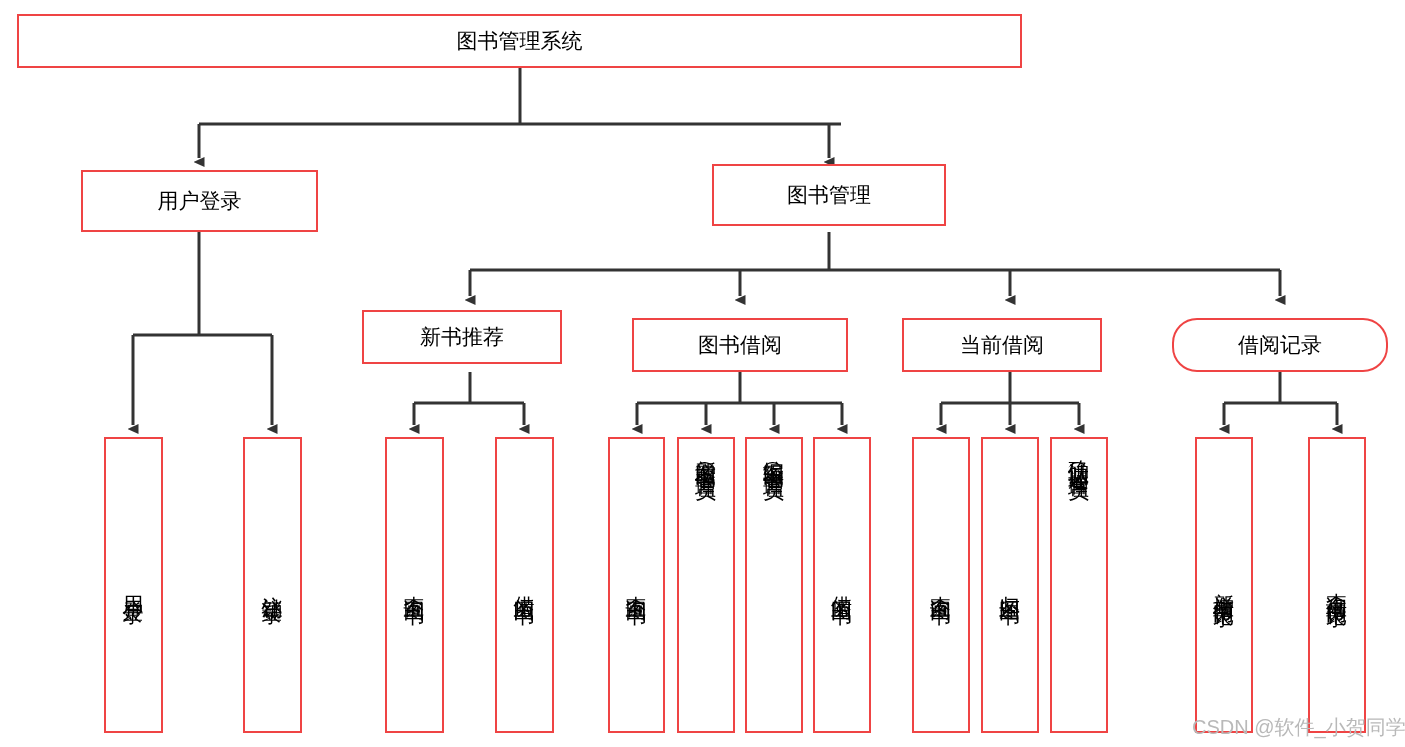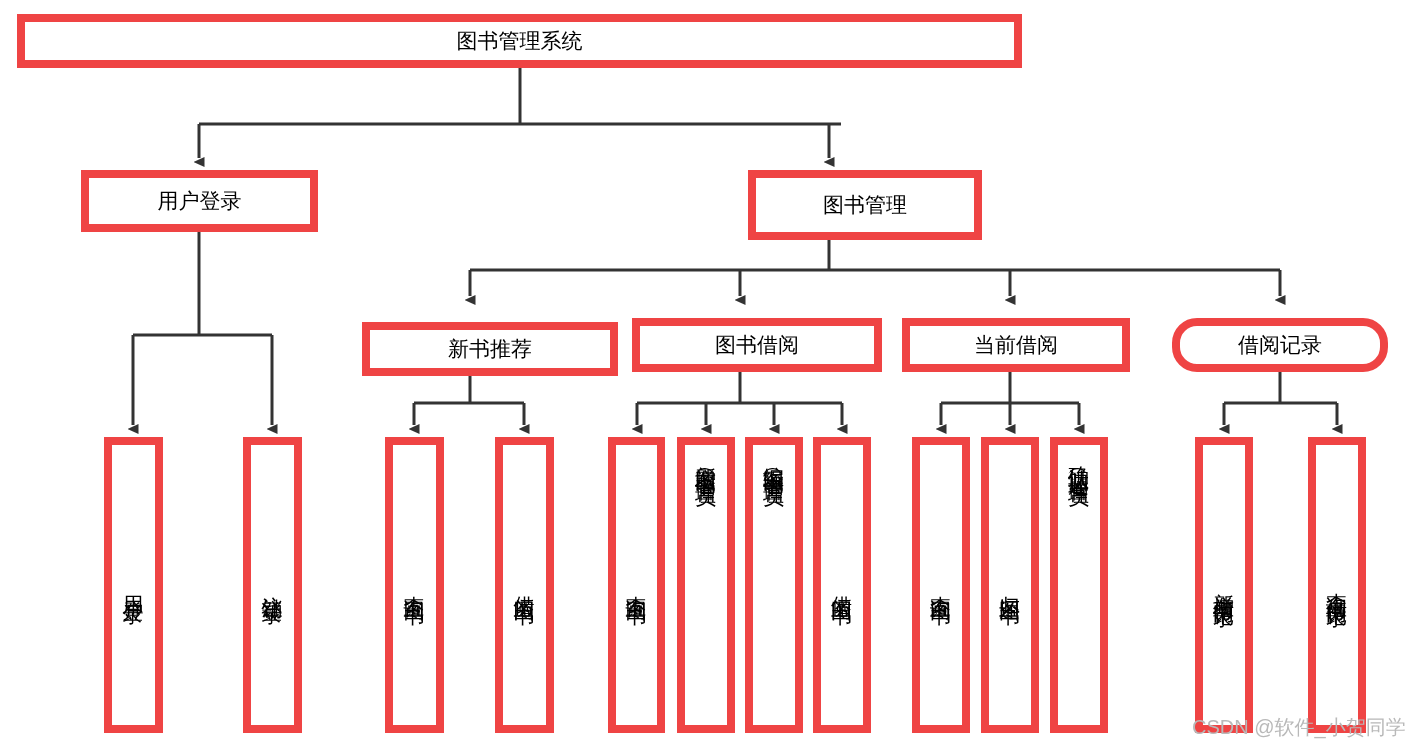--- a/index.html
+++ b/index.html
@@ -22,21 +22,21 @@
     left: 0;
     top: 0;
     width: 1405px;
     height: 747px;
     pointer-events: none;
   }
   .node {
     position: absolute;
     box-sizing: border-box;
     background: #ffffff;
-    border: 8px solid #ef4444;
+    border: 2px solid #ef4444;
     display: flex;
     align-items: center;
     justify-content: center;
     color: #000000;
     z-index: 2;
   }
   .node .label {
     display: block;
     text-align: center;
     line-height: 1.18;
@@ -135,31 +135,31 @@
     </g>
   </svg>
 
   <div class="node root horiz" style="left:17px; top:14px; width:1005px; height:54px;">
     <span class="label">图书管理系统</span>
   </div>
 
   <div class="node horiz" style="left:81px; top:170px; width:237px; height:62px;">
     <span class="label">用户登录</span>
   </div>
-  <div class="node horiz" style="left:712px; top:170px; width:234px; height:70px;margin-left:36px;">
+  <div class="node horiz" style="left:712px; top:164px; width:234px; height:62px;">
     <span class="label">图书管理</span>
   </div>
 
-  <div class="node horiz" style="left:362px; top:322px; width:256px; height:54px;">
+  <div class="node horiz" style="left:362px; top:310px; width:200px; height:54px;">
     <span class="label">新书推荐</span>
   </div>
-  <div class="node horiz" style="left:632px; top:318px; width:250px; height:54px;">
+  <div class="node horiz" style="left:632px; top:318px; width:216px; height:54px;">
     <span class="label">图书借阅</span>
   </div>
-  <div class="node horiz" style="left:902px; top:318px; width:228px; height:54px;justify-content:center;">
+  <div class="node horiz" style="left:902px; top:318px; width:200px; height:54px;justify-content:center;">
     <span class="label">当前借阅</span>
   </div>
   <div class="node horiz" style="left:1172px; top:318px; width:216px; height:54px;border-radius:25px;">
     <span class="label">借阅记录</span>
   </div>
 
   <div class="node vert short" style="left:104px; top:437px; width:59px; height:296px;">
     <span class="label">用户登录</span>
   </div>
   <div class="node vert short" style="left:243px; top:437px; width:59px; height:296px;">

